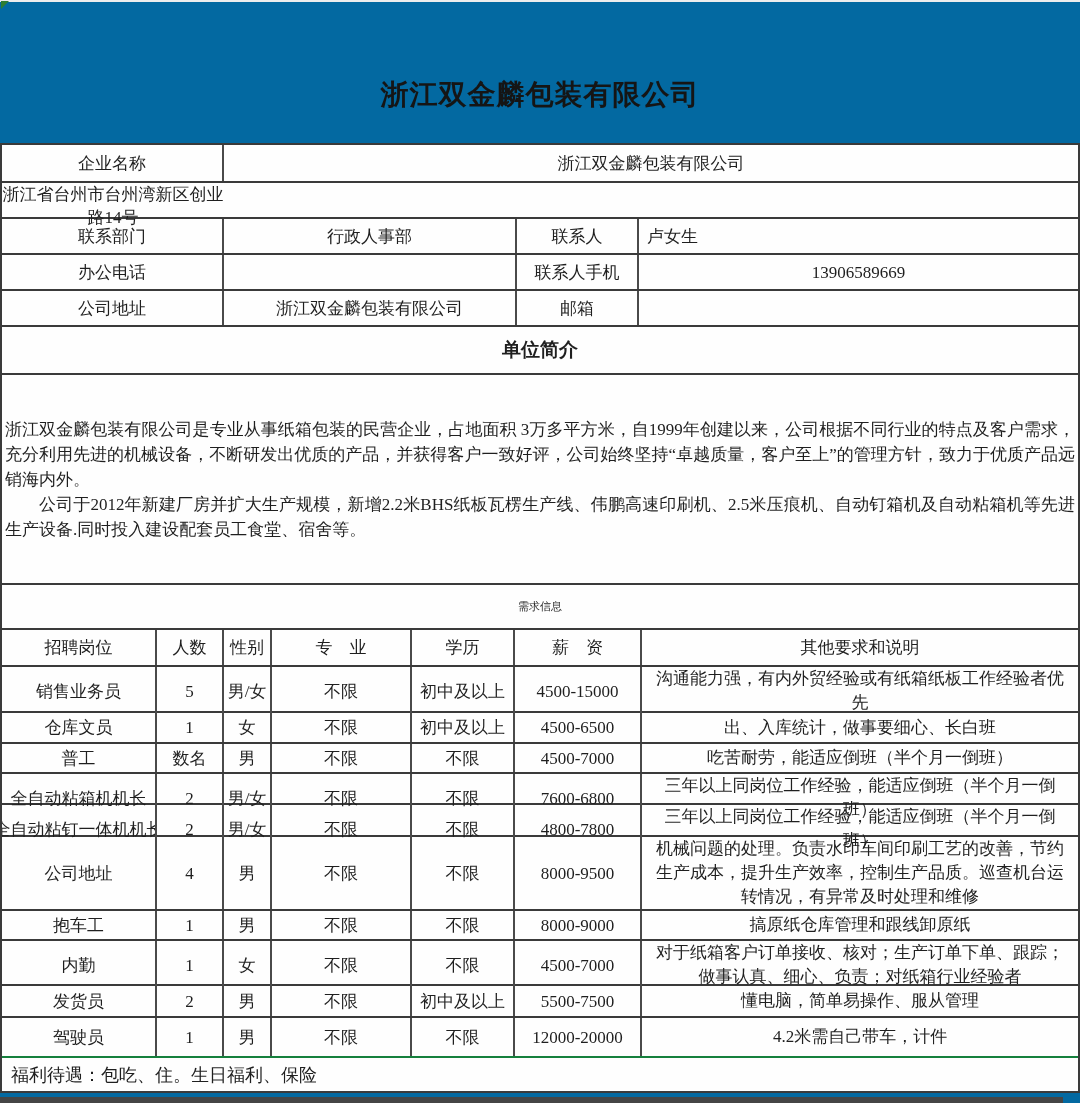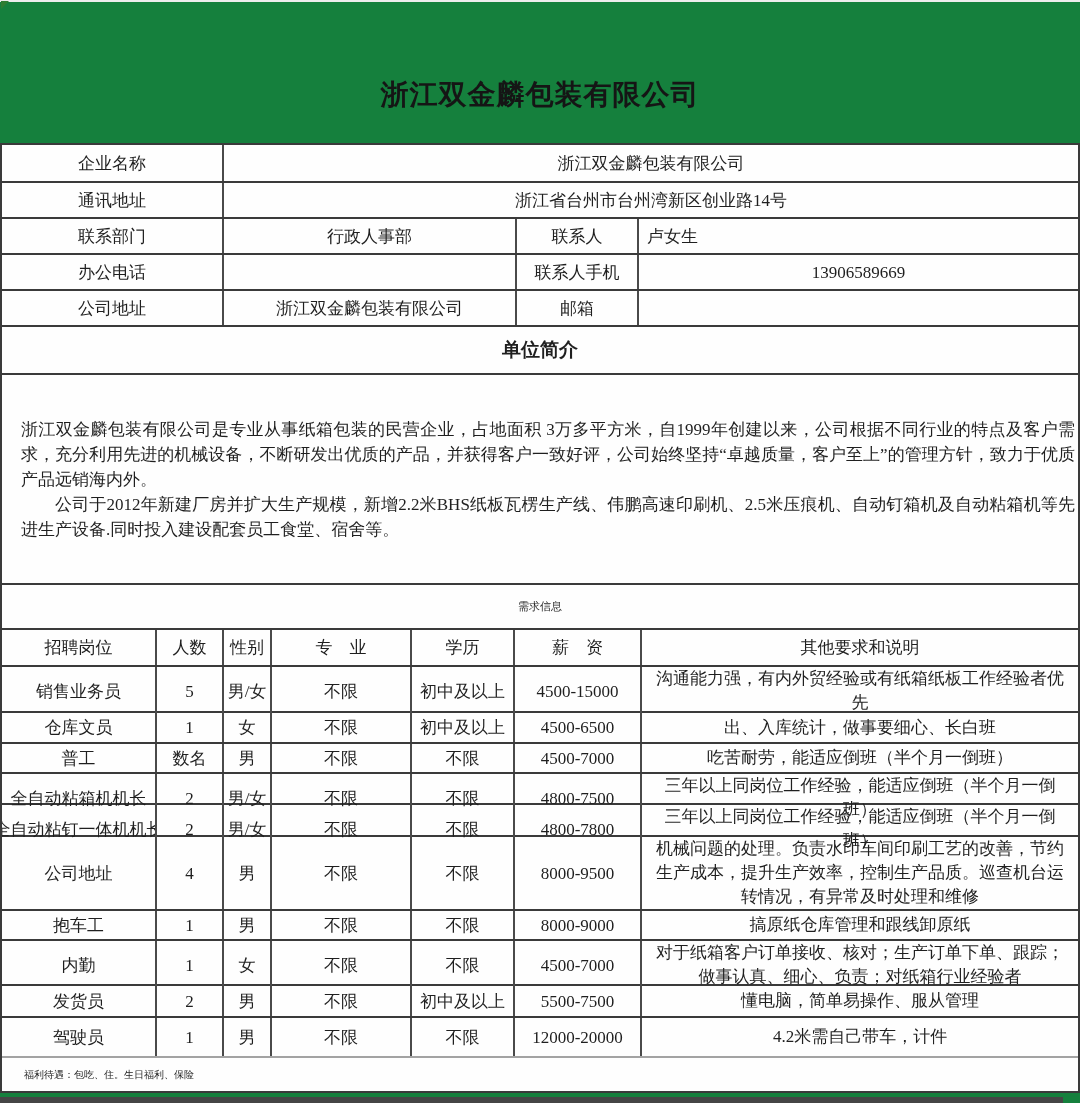--- a/index.html
+++ b/index.html
@@ -1,19 +1,19 @@
 <!DOCTYPE html>
 <html><head>
 <meta charset="utf-8">
 <style>
   html,body{margin:0;padding:0;background:#ffffff;}
   .page{
     position:relative;
     width:1080px;height:1103px;
-    background:#15803d;
+    background:#0369a1;
     font-family:"Liberation Serif", serif;
     color:#1f1f1f;
     overflow:hidden;
   }
   .top-edge{position:absolute;top:0;left:0;width:100%;height:2px;background:#ededed;}
   .corner-mark{
     position:absolute;top:1px;left:1px;width:0;height:0;
     border-top:8px solid #2e7d32;border-right:8px solid transparent;
   }
   .doc-title{
@@ -46,21 +46,21 @@
   .crow.four{grid-template-columns:222px 293px 122px 1fr;height:36px;}
   .cell.left{justify-content:flex-start;text-align:right;padding-left:8px;}
   .section-heading{
     border-top:2px solid #3a3a3a;
     height:46px;display:flex;align-items:center;justify-content:center;
     font-size:19px;font-weight:bold;
   }
   .intro{
     border-top:2px solid #3a3a3a;
     height:210px;box-sizing:border-box;
-    padding:42px 3px 0 19px;
+    padding:42px 3px 0 3px;
     font-size:17px;line-height:25px;
     text-align:justify;
   }
   .intro p{margin:0;}
   .intro p.indent{text-indent:2em;}
   .demand-heading{
     border-top:2px solid #3a3a3a;
     height:43px;display:flex;align-items:center;justify-content:center;
     font-size:11px;
   }
@@ -68,23 +68,23 @@
     display:grid;
     grid-template-columns:155px 67px 48px 140px 103px 127px 1fr;
     border-top:2px solid #3a3a3a;
     box-sizing:border-box;
   }
   .jrow.head{height:37px;}
   .jrow .cell{font-size:17px;padding:0 2px;}
   .jrow .req{padding:0 6px;line-height:24px;}
   .clip{white-space:nowrap;overflow:hidden;padding:8px !important;}
   .benefits-row{
-    border-top:2px solid #a3a3a3;
+    border-top:2px solid #15803d;
     height:33px;display:flex;align-items:center;
-    padding-left:22px;font-size:10px;
+    padding-left:9px;font-size:18px;
   }
   .bottom-bar{
     position:absolute;bottom:0;left:0;
     width:1063px;height:6px;background:#454545;
   }
 </style>
 </head>
 <body>
 
 <div class="page">
@@ -93,21 +93,20 @@
 
   <h1 class="doc-title">浙江双金麟包装有限公司</h1>
 
   <div class="doc-table">
 
     <div class="crow two">
       <div class="cell vline">企业名称</div>
       <div class="cell">浙江双金麟包装有限公司</div>
     </div>
     <div class="crow two">
-      <div class="cell vline">通讯地址</div>
       <div class="cell">浙江省台州市台州湾新区创业路14号</div>
     </div>
     <div class="crow four">
       <div class="cell vline">联系部门</div>
       <div class="cell vline">行政人事部</div>
       <div class="cell vline">联系人</div>
       <div class="cell left">卢女生</div>
     </div>
     <div class="crow four">
       <div class="cell vline">办公电话</div>
@@ -166,21 +165,21 @@
       <div class="cell vline">不限</div>
       <div class="cell vline">4500-7000</div>
       <div class="cell req">吃苦耐劳，能适应倒班（半个月一倒班）</div>
     </div>
     <div class="jrow" style="height:31px">
       <div class="cell vline clip">全自动粘箱机机长</div>
       <div class="cell vline">2</div>
       <div class="cell vline">男/女</div>
       <div class="cell vline">不限</div>
       <div class="cell vline">不限</div>
-      <div class="cell vline">4800-7500</div>
+      <div class="cell vline">7600-6800</div>
       <div class="cell req">三年以上同岗位工作经验，能适应倒班（半个月一倒班）</div>
     </div>
     <div class="jrow" style="height:32px">
       <div class="cell vline clip">全自动粘钉一体机机长</div>
       <div class="cell vline">2</div>
       <div class="cell vline">男/女</div>
       <div class="cell vline">不限</div>
       <div class="cell vline">不限</div>
       <div class="cell vline">4800-7800</div>
       <div class="cell req">三年以上同岗位工作经验，能适应倒班（半个月一倒班）</div>

